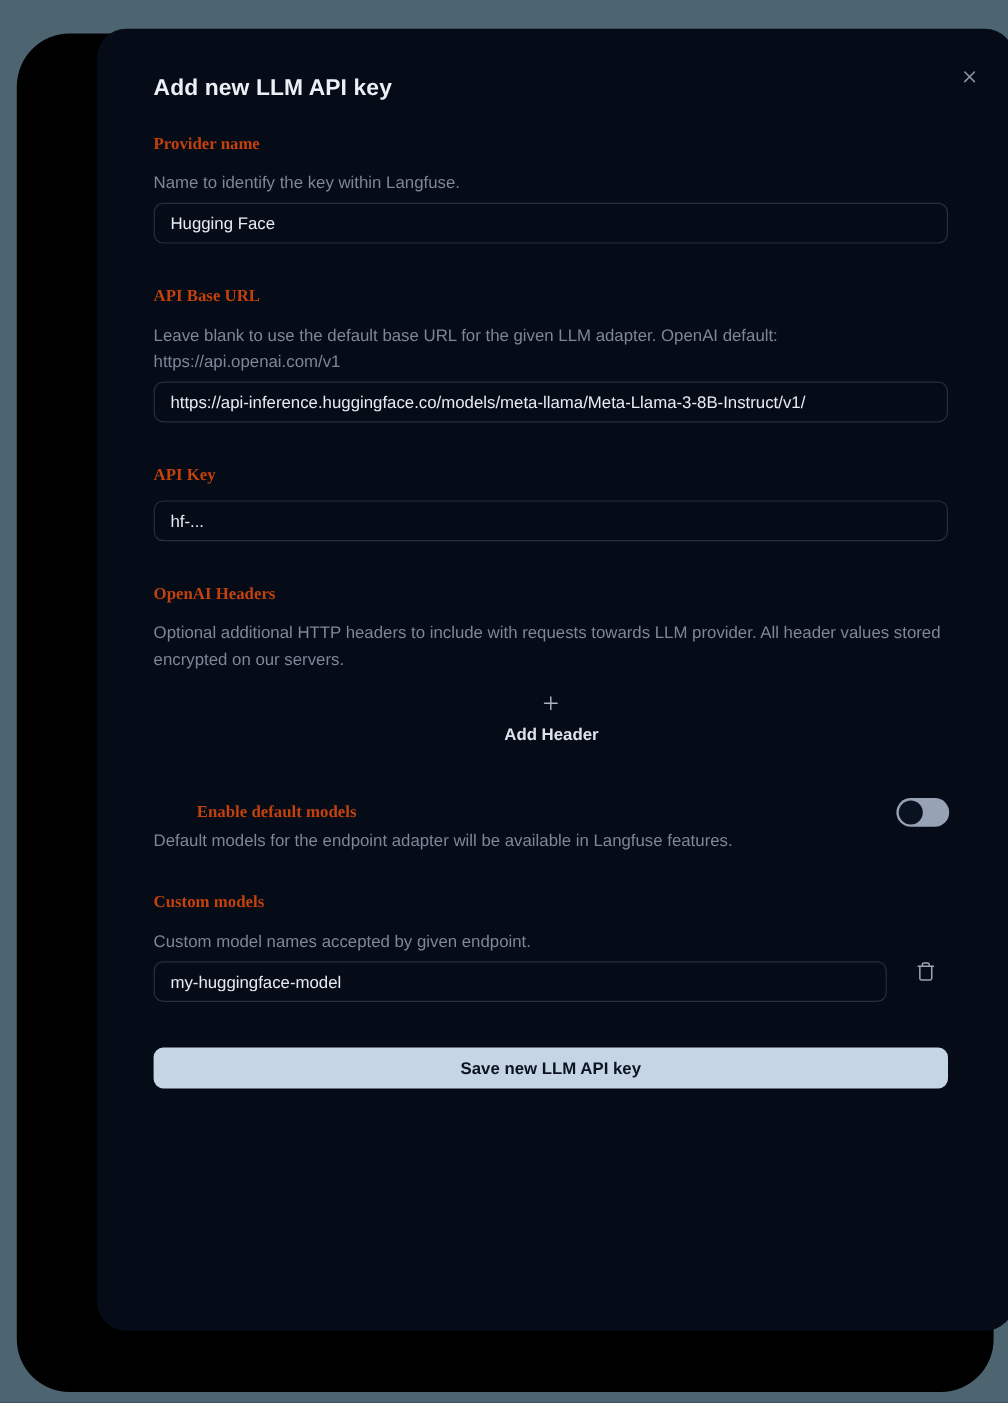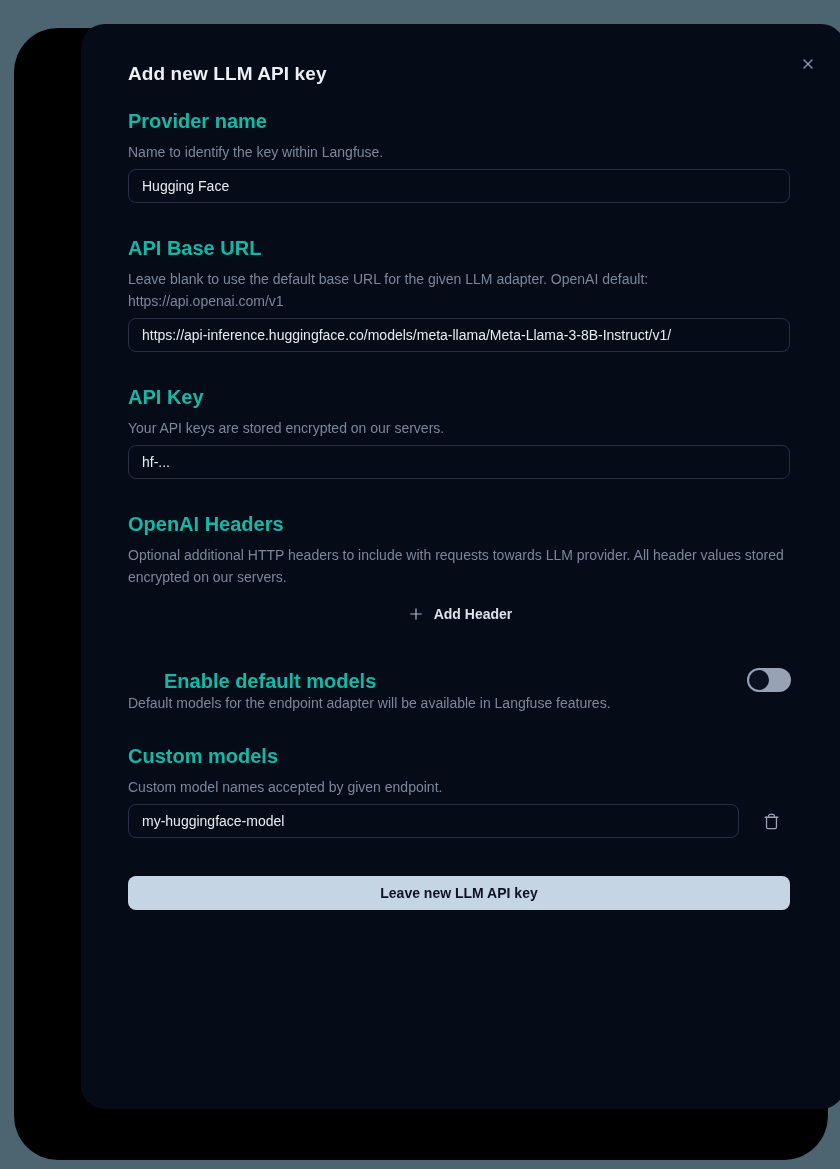--- a/index.html
+++ b/index.html
@@ -42,25 +42,26 @@
     margin:0;
     font-size:19px;
     font-weight:700;
     letter-spacing:.1px;
     color:#ecEFf4;
     line-height:24px;
   }
   .section{margin-top:34px;}
   .section.first{margin-top:24px;}
   .label{
-    font-size:20px;
+    font-size:14px;
     font-weight:700;
-    color:#14b8a6;
+    color:#c2410c;
     line-height:22px;
     margin-bottom:9px;
+    font-family:Liberation Serif, serif;
   }
   .desc{
     font-size:14px;
     font-weight:400;
     color:#7c8798;
     line-height:22px;
     margin-bottom:6px;
     max-width:662px;
   }
   .input, .select{
@@ -83,20 +84,21 @@
   .select .chev{color:#6d7689;display:flex;}
   .add-btn{
     display:flex;align-items:center;justify-content:center;gap:9px;
     margin:13px auto 0 auto;
     background:none;border:none;
     color:#dde2eb;
     font-family:"Liberation Sans", sans-serif;
     font-size:14px;font-weight:700;
     cursor:pointer;
     padding:4px 8px;
+    flex-direction:column;
   }
   .add-btn .plus{color:#aeb6c4;display:flex;}
   .toggle-row{
     margin-top:43px;
     display:flex;
     justify-content:space-between;
     align-items:flex-start;
   }
   .toggle-row .label{margin-bottom:0;padding-left:36px;}
   .toggle-row .desc{margin-bottom:0;}
@@ -110,21 +112,21 @@
     cursor:pointer;
   }
   .toggle .knob{
     position:absolute;
     left:2px;top:2px;
     width:20px;height:20px;
     border-radius:50%;
     background:#0a1120;
   }
   .custom-row{
-    display:flex;align-items:center;
+    display:flex;align-items:flex-start;
   }
   .custom-row .input{width:611px;}
   .trash-btn{
     background:none;border:none;padding:0;
     margin-left:24px;
     color:#9aa4b4;
     display:flex;align-items:center;
     cursor:pointer;
   }
   .save{
@@ -166,21 +168,20 @@
 
 
   <div class="section">
     <div class="label">API Base URL</div>
     <div class="desc">Leave blank to use the default base URL for the given LLM adapter. OpenAI default: https://api.openai.com/v1</div>
     <input class="input" value="https://api-inference.huggingface.co/models/meta-llama/Meta-Llama-3-8B-Instruct/v1/" style="">
   </div>
 
   <div class="section">
     <div class="label">API Key</div>
-    <div class="desc">Your API keys are stored encrypted on our servers.</div>
     <input class="input" value="hf-..." style="">
   </div>
 
   <div class="section">
     <div class="label">OpenAI Headers</div>
     <div class="desc">Optional additional HTTP headers to include with requests towards LLM provider. All header values stored encrypted on our servers.</div>
     <button class="add-btn">
       <span class="plus">
         <svg width="18" height="18" viewBox="0 0 24 24" fill="none" stroke="currentColor" stroke-width="1.6" stroke-linecap="round">
             <path d="M5 12h14"></path>
@@ -211,15 +212,15 @@
           <svg width="17" height="17" viewBox="0 0 24 24" fill="none" stroke="currentColor" stroke-width="1.8" stroke-linecap="round" stroke-linejoin="round">
               <path d="M3 6h18"></path>
               <path d="M19 6v14a2 2 0 0 1-2 2H7a2 2 0 0 1-2-2V6"></path>
               <path d="M8 6V4a2 2 0 0 1 2-2h4a2 2 0 0 1 2 2v2"></path>
             </svg>
         </span>
       </button>
     </div>
   </div>
 
-  <button class="save">Leave new LLM API key</button>
+  <button class="save">Save new LLM API key</button>
 
 </div>
 
 </body></html>

